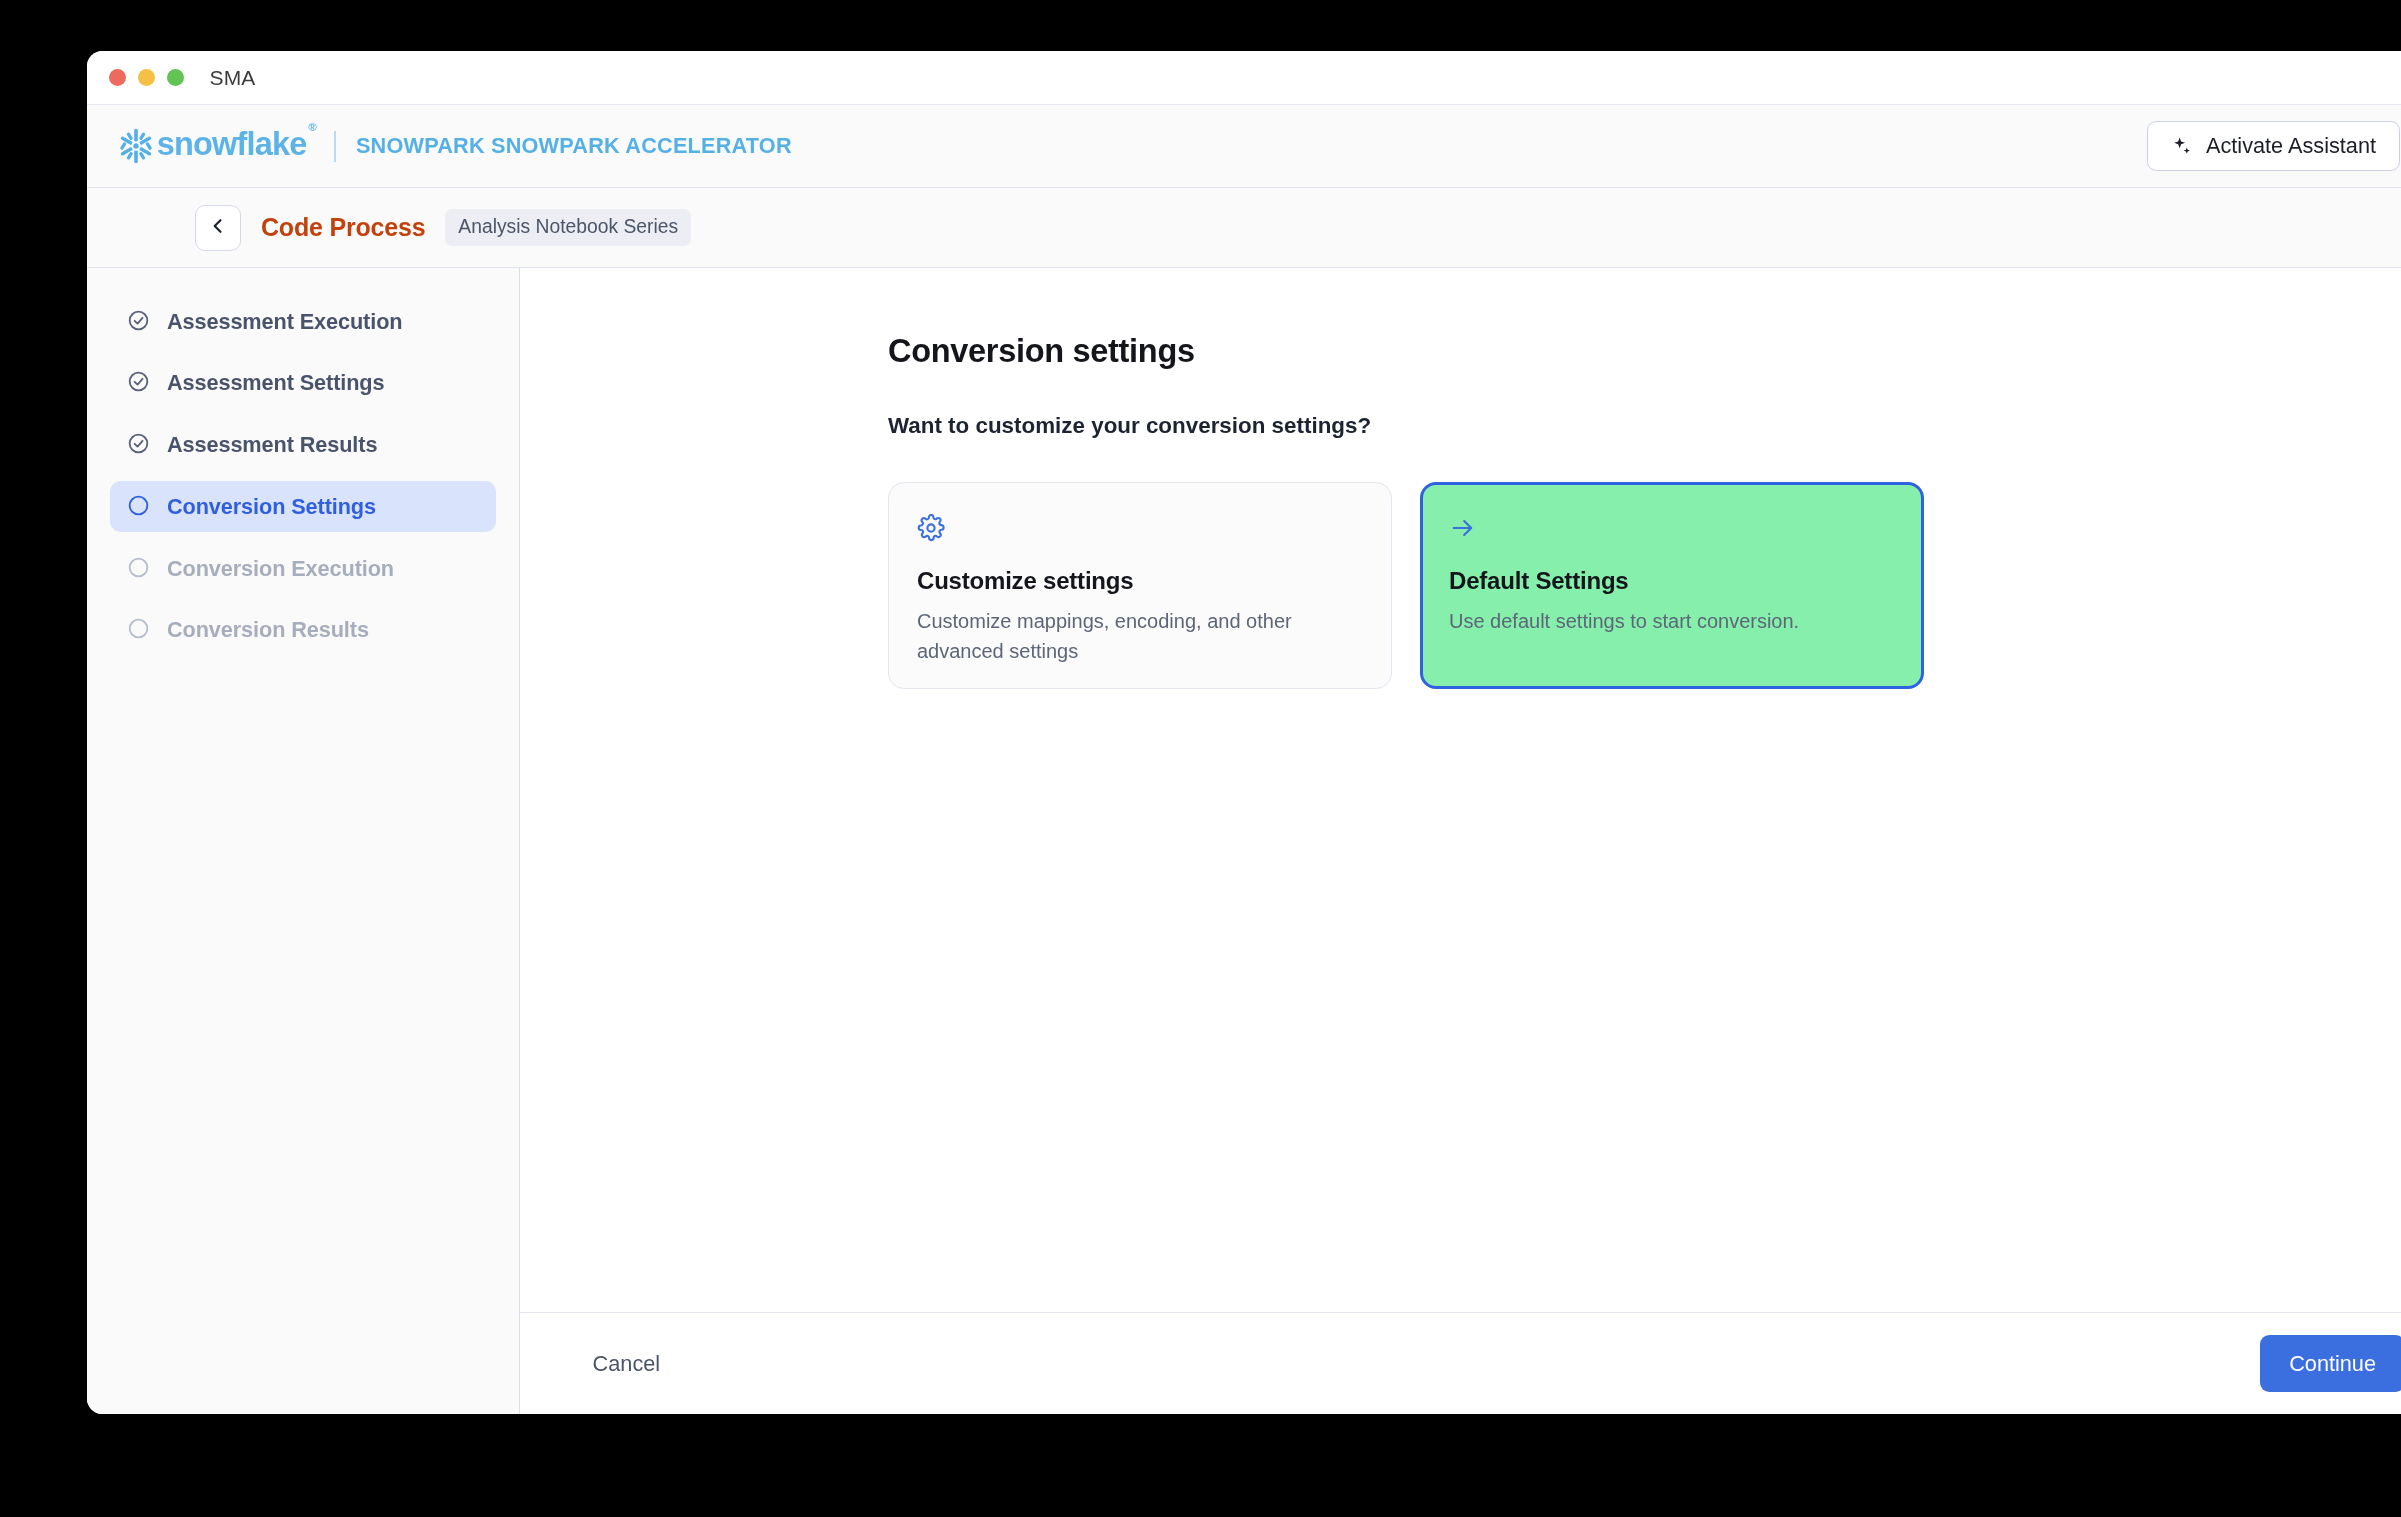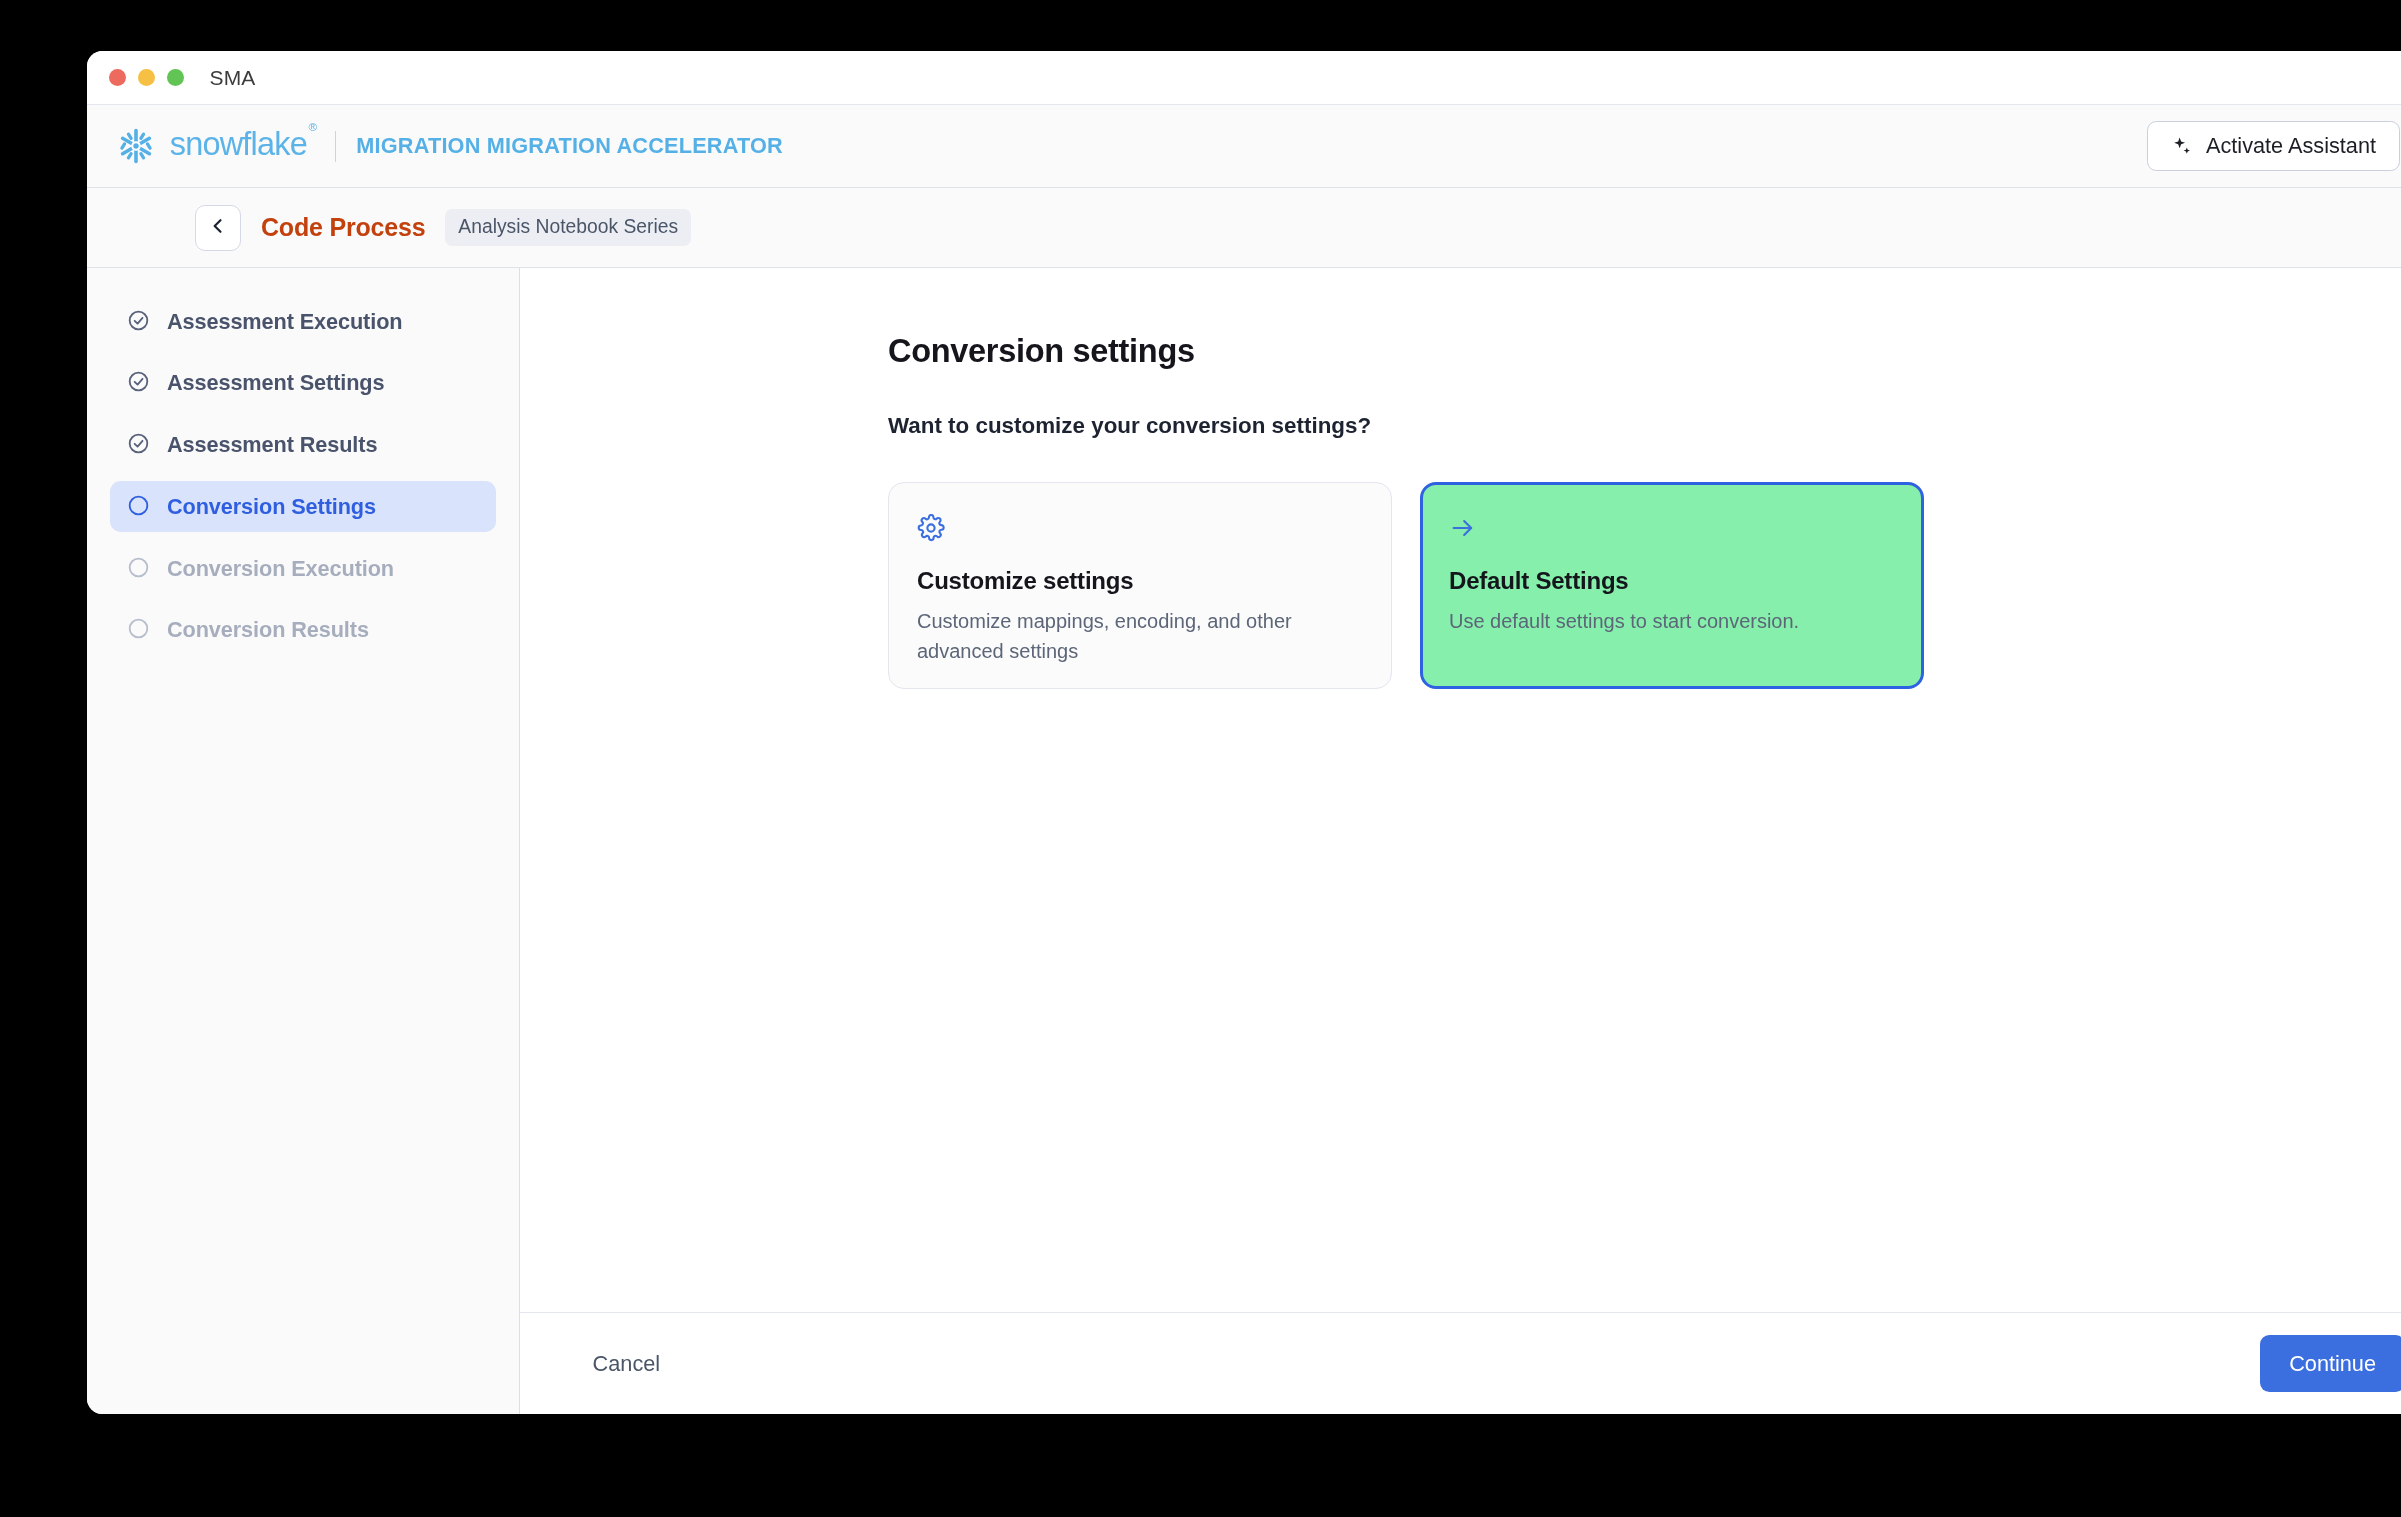--- a/index.html
+++ b/index.html
@@ -77,24 +77,24 @@
     align-items: center;
     gap: 0;
   }
   .snowflake-mark {
     width: 36px;
     height: 36px;
     margin-left: 7.7px;
     display: block;
   }
   .wordmark {
-    margin-left: 16px;
+    margin-left: 3px;
     font-size: 32.5px;
     color: #5cb3e8;
-    font-weight: 400;
+    font-weight: 700;
     letter-spacing: -0.8px;
     line-height: 1;
     position: relative;
     top: -1.5px;
   }
   .wordmark sup {
     font-size: 11.6px;
     position: relative;
     top: -12.4px;
     left: 1.5px;
@@ -328,21 +328,21 @@
             <rect x="30.1" y="31.5" width="4.4" height="11" rx="2.2" transform="rotate(-32 32.3 37)"></rect>
             <rect x="1.5" y="21.8" width="11" height="4.4" rx="2.2" transform="rotate(-58 7 24)"></rect>
             <rect x="35.5" y="21.8" width="11" height="4.4" rx="2.2" transform="rotate(58 41 24)"></rect>
           </g>
           <circle cx="24" cy="24" r="6.4" fill="#ffffff"></circle>
           <circle cx="24" cy="24" r="3.6"></circle>
         </svg>
       </span>
       <span class="wordmark"><span>snowflake</span><sup>®</sup></span>
       <span class="brand-sep"></span>
-      <span class="product-name">MIGRATION MIGRATION ACCELERATOR</span>
+      <span class="product-name">SNOWPARK SNOWPARK ACCELERATOR</span>
     </div>
 
     <div class="assistant-btn">
       <span>
         <svg class="sparkle" viewBox="0 0 24 24" fill="#1c1f26" aria-hidden="true">
           <path d="M9 2.5l1.5 4.2L14.7 8.2 10.5 9.7 9 13.9 7.5 9.7 3.3 8.2 7.5 6.7z"></path>
           <path d="M16.5 13l.9 2.4 2.4.9-2.4.9-.9 2.4-.9-2.4-2.4-.9 2.4-.9z"></path>
         </svg>
       </span>
       <span class="label">Activate Assistant</span>

